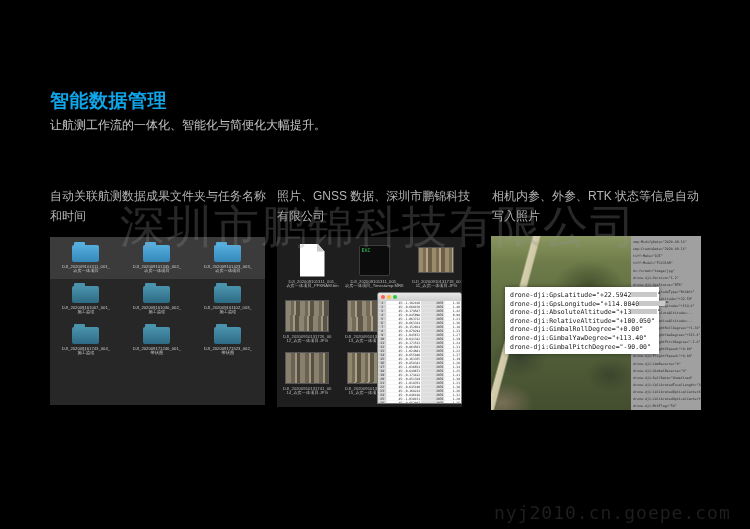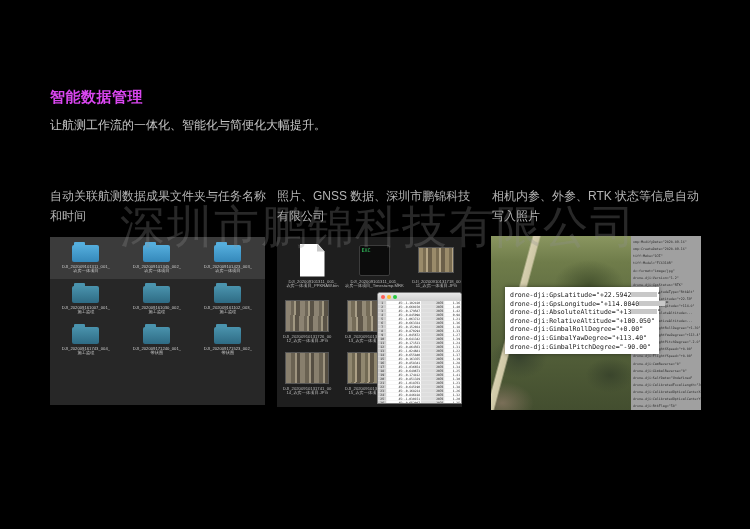--- a/index.html
+++ b/index.html
@@ -1,21 +1,21 @@
 <!DOCTYPE html>
 <html><head>
 <meta charset="utf-8">
 <style>
   html,body{margin:0;padding:0;background:#000;}
   *{box-sizing:border-box;}
   #stage{position:relative;width:750px;height:529px;background:#000;overflow:hidden;
          font-family:"Liberation Sans","DejaVu Sans",sans-serif;}
   .abs{position:absolute;}
 
-  #page-title{left:50px;top:88px;font-size:15px;color:#d946ef;font-weight:600;letter-spacing:.5px;}
+  #page-title{left:50px;top:88px;font-size:19px;color:#0ea5e9;font-weight:600;letter-spacing:.5px;}
   #page-subtitle{left:50px;top:117px;font-size:12px;color:#c6c6c6;}
 
   .caption{top:186px;font-size:12px;color:#b4b4b4;line-height:20px;}
   #cap-1{left:50px;width:218px;}
   #cap-2{left:277px;width:196px;}
   #cap-3{left:492px;width:212px;}
 
   
   #panel-folders{left:50px;top:237px;width:215px;height:168px;background:#272727;overflow:hidden;}
   #folders-band{left:0;top:0;width:215px;height:42px;background:#3b3b3b;}
@@ -391,14 +391,15 @@
         <div class="exif-line">drone-dji:GpsLongitude="+114.0040<span class="redact"></span>"</div>
         <div class="exif-line">drone-dji:AbsoluteAltitude="+13<span class="redact"></span>"</div>
         <div class="exif-line">drone-dji:RelativeAltitude="+100.050"</div>
         <div class="exif-line">drone-dji:GimbalRollDegree="+0.00"</div>
         <div class="exif-line">drone-dji:GimbalYawDegree="+113.40"</div>
         <div class="exif-line">drone-dji:GimbalPitchDegree="-90.00"</div>
       </div>
   </div>
 
   <div class="abs" id="wm-center">深圳市鹏锦科技有限公司</div>
+  <div class="abs" id="wm-bottom">nyj2010.cn.goepe.com</div>
 
 </div>
 
 </body></html>

